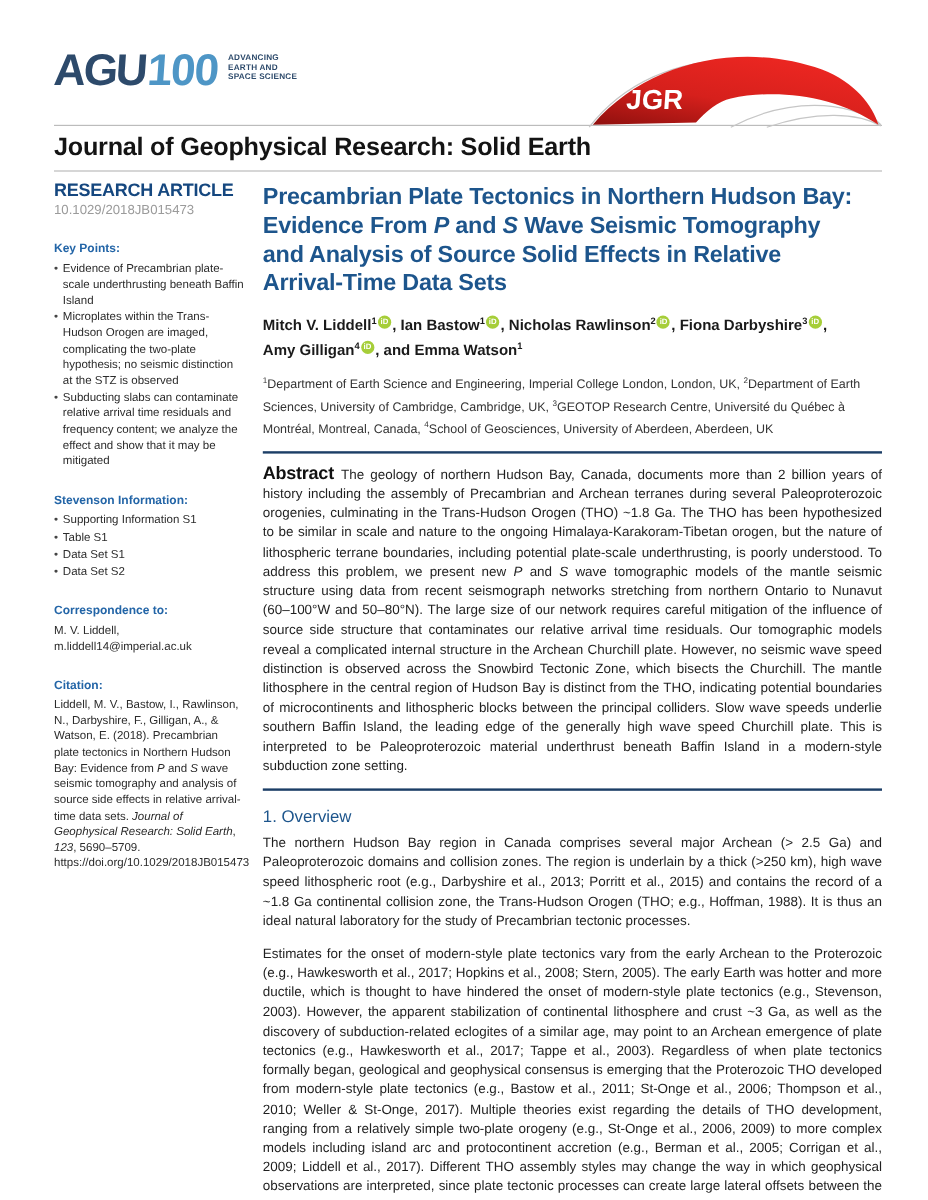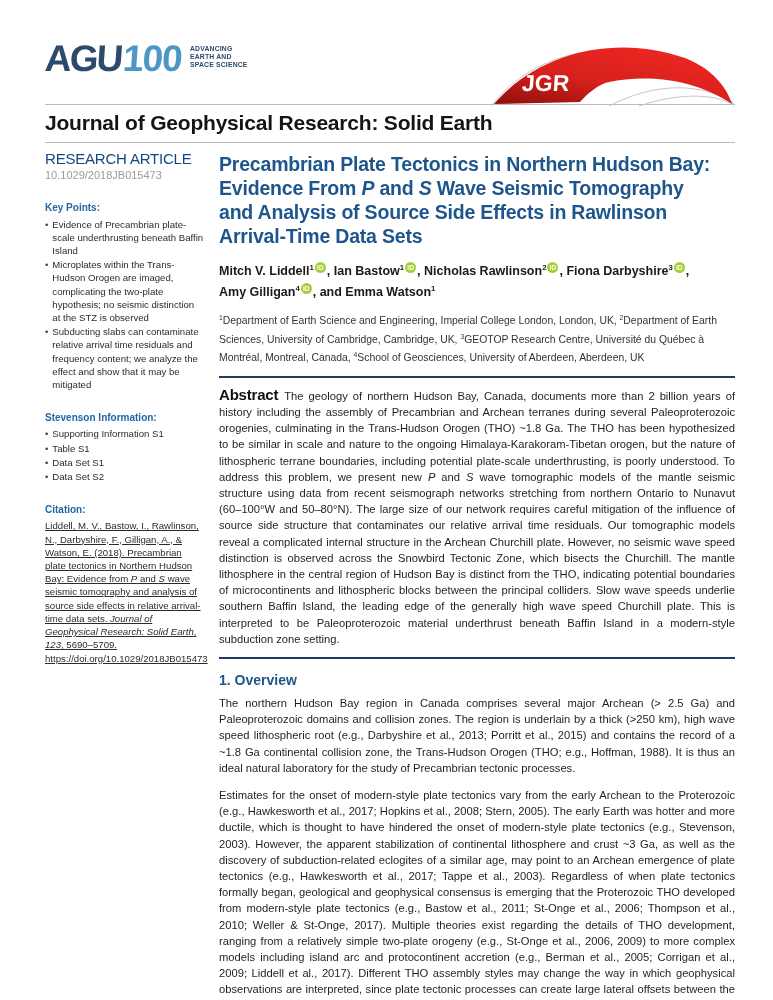--- a/index.html
+++ b/index.html
@@ -24,45 +24,45 @@
   .rule-gray { border:none; border-top:1px solid #bcbcbc; height:0; }
   .journal-title { font-size:21px; font-weight:bold; color:#141414; letter-spacing:-.2px;
                    padding:6px 0 7px 0; }
 
   
   .columns { display:flex; gap:15px; margin-top:9px; min-height:792px; align-items:stretch; }
   .sidebar { width:159px; flex:0 0 159px; display:flex; flex-direction:column; font-size:9.6px; line-height:13.2px; }
   .main    { flex:1; min-width:0; }
 
   
-  .article-type { color:#15477f; font-weight:normal; font-size:15px; letter-spacing:-.2px; }
+  .article-type { color:#15477f; font-weight:bold; font-size:15px; letter-spacing:-.2px; }
   .doi { color:#9b9b9b; font-size:11px; margin-top:4px; }
   .side-sec { margin-top:19px; }
   .side-head { color:#2365a7; font-weight:bold; font-size:10px; margin-bottom:3px; }
   .kp-item, .si-item { display:flex; gap:4px; margin-bottom:1px; }
   .kp-item .bullet, .si-item .bullet { color:#444; flex:0 0 auto; }
   .side-text { color:#2b2b2b; }
-  .citation-text { color:#2b2b2b;text-decoration:underline; }
+  .citation-text { color:#2b2b2b; }
   .it { font-style:italic; }
   .history div { margin-bottom:2px; }
 
   
   .art-title { color:#1d558c; font-weight:bold; font-size:19.5px; line-height:24px; letter-spacing:-.2px; }
   .authors { margin-top:11px; font-size:12.5px; font-weight:bold; color:#1a1a1a; line-height:17px; }
   .authors sup { font-size:62%; }
   .orcid { display:inline-block; width:11px; height:11px; border-radius:50%;
            background:#a6ce39; color:#fff; font-size:6.5px; font-weight:bold;
            text-align:center; line-height:11px; vertical-align:super; margin:0 1px; }
   .affiliations { margin-top:9px; font-size:10.4px; line-height:15px; color:#333; }
   .affiliations sup { font-size:65%; }
   .rule-navy { border:none; border-top:2px solid #1c3e66; height:0; margin-top:10px; }
   .rule-navy.thick { border-top-width:2.5px; }
   .abstract { margin-top:9px; font-size:11.2px; line-height:16.2px; text-align:justify; color:#1f1f1f; }
   .abs-head { font-weight:bold; font-size:15px; color:#111; letter-spacing:-.2px; padding-right:6px; }
-  .sec-head { color:#1d558c; font-weight:bold; font-size:14px; margin-top:13px; margin-bottom:7px; }
+  .sec-head { color:#1d558c; font-weight:normal; font-size:14px; margin-top:13px; margin-bottom:7px; }
   .body-p { font-size:11.2px; line-height:16.2px; text-align:justify; color:#1f1f1f; margin-bottom:11px; }
   sup { vertical-align:super; }
 </style>
 </head>
 <body>
 
 <div class="page">
 
   <div class="header-top">
     <div class="agu-logo">
@@ -130,31 +130,36 @@
         <div class="si-item">
           <span class="bullet">•</span>
           <span class="side-text">Data Set S1</span>
         </div>
         <div class="si-item">
           <span class="bullet">•</span>
           <span class="side-text">Data Set S2</span>
         </div>
       </div>
 
+      <div class="side-sec">
+        <div class="side-head">Correspondence to:</div>
+        <div class="side-text">M. V. Liddell,</div>
+        <div class="side-text">m.liddell14@imperial.ac.uk</div>
+      </div>
 
       <div class="side-sec">
         <div class="side-head">Citation:</div>
         <div class="citation-text"><span>Liddell, M. V., Bastow, I., Rawlinson, N., Darbyshire, F., Gilligan, A., &amp; Watson, E. (2018). Precambrian plate tectonics in Northern Hudson Bay: Evidence from </span><span class="it">P</span><span> and </span><span class="it">S</span><span> wave seismic tomography and analysis of source side effects in relative arrival-time data sets. </span><span class="it">Journal of Geophysical Research: Solid Earth</span><span>, </span><span class="it">123</span><span>, 5690–5709. https://doi.org/10.1029/2018JB015473</span></div>
       </div>
 
 
     </aside>
 
     <main class="main">
-      <h1 class="art-title"><span>Precambrian Plate Tectonics in Northern Hudson Bay:</span><br><span>Evidence From </span><span class="it">P</span><span> and </span><span class="it">S</span><span> Wave Seismic Tomography</span><br><span>and Analysis of Source Side Effects in Rawlinson</span><br><span>Arrival-Time Data Sets</span></h1>
+      <h1 class="art-title"><span>Precambrian Plate Tectonics in Northern Hudson Bay:</span><br><span>Evidence From </span><span class="it">P</span><span> and </span><span class="it">S</span><span> Wave Seismic Tomography</span><br><span>and Analysis of Source Solid Effects in Relative</span><br><span>Arrival-Time Data Sets</span></h1>
 
       <div class="authors"><span>Mitch V. Liddell</span><sup>1</sup><span class="orcid">iD</span><span>, Ian Bastow</span><sup>1</sup><span class="orcid">iD</span><span>, Nicholas Rawlinson</span><sup>2</sup><span class="orcid">iD</span><span>, Fiona Darbyshire</span><sup>3</sup><span class="orcid">iD</span><span>,</span><br><span>Amy Gilligan</span><sup>4</sup><span class="orcid">iD</span><span>, and Emma Watson</span><sup>1</sup></div>
 
       <div class="affiliations"><sup>1</sup><span>Department of Earth Science and Engineering, Imperial College London, London, UK, </span><sup>2</sup><span>Department of Earth Sciences, University of Cambridge, Cambridge, UK, </span><sup>3</sup><span>GEOTOP Research Centre, Université du Québec à Montréal, Montreal, Canada, </span><sup>4</sup><span>School of Geosciences, University of Aberdeen, Aberdeen, UK</span></div>
 
       <hr class="rule-navy">
 
       <p class="abstract">
         <span class="abs-head">Abstract</span><span><span>The geology of northern Hudson Bay, Canada, documents more than 2 billion years of history including the assembly of Precambrian and Archean terranes during several Paleoproterozoic orogenies, culminating in the Trans-Hudson Orogen (THO) ~1.8 Ga. The THO has been hypothesized to be similar in scale and nature to the ongoing Himalaya-Karakoram-Tibetan orogen, but the nature of lithospheric terrane boundaries, including potential plate-scale underthrusting, is poorly understood. To address this problem, we present new </span><span class="it">P</span><span> and </span><span class="it">S</span><span> wave tomographic models of the mantle seismic structure using data from recent seismograph networks stretching from northern Ontario to Nunavut (60–100°W and 50–80°N). The large size of our network requires careful mitigation of the influence of source side structure that contaminates our relative arrival time residuals. Our tomographic models reveal a complicated internal structure in the Archean Churchill plate. However, no seismic wave speed distinction is observed across the Snowbird Tectonic Zone, which bisects the Churchill. The mantle lithosphere in the central region of Hudson Bay is distinct from the THO, indicating potential boundaries of microcontinents and lithospheric blocks between the principal colliders. Slow wave speeds underlie southern Baffin Island, the leading edge of the generally high wave speed Churchill plate. This is interpreted to be Paleoproterozoic material underthrust beneath Baffin Island in a modern-style subduction zone setting.</span></span>
       </p>

